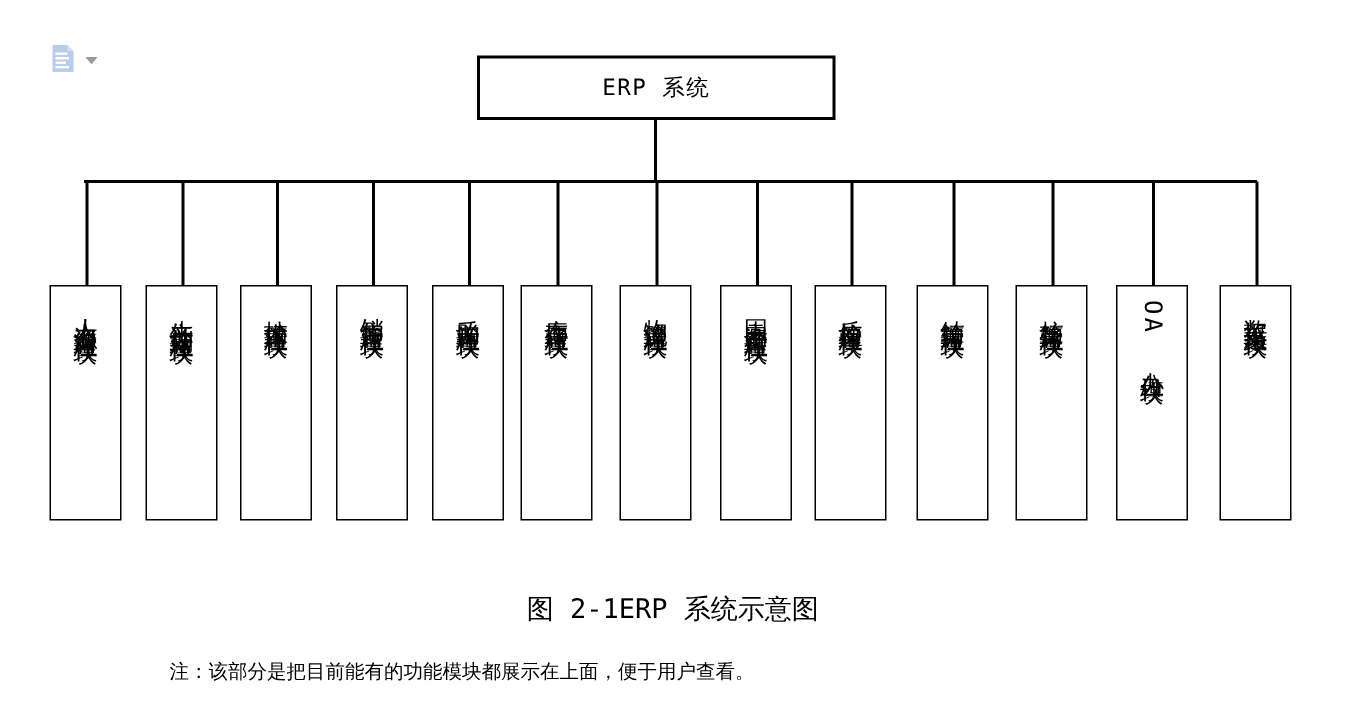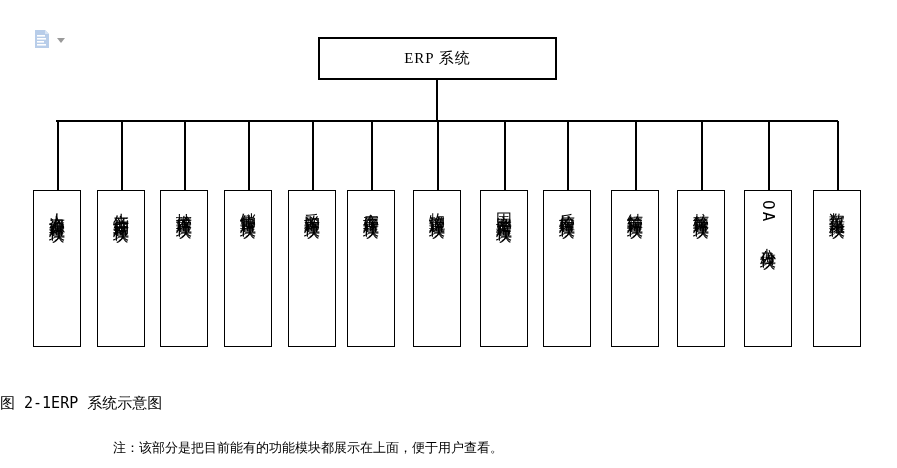--- a/index.html
+++ b/index.html
@@ -22,21 +22,21 @@
     border-right: 4px solid transparent;
     border-top: 5px solid #9a9a9a;
   }
 
   
   .root-box {
     position: absolute; left: 318px; top: 37px;
     width: 239px; height: 43px;
     border: 2px solid #000000;
     display: flex; align-items: center; justify-content: center;
-    font-size: 15px; letter-spacing: 1px; font-family: Liberation Serif, serif;
+    font-size: 15px; letter-spacing: 1px;
   }
   .stem  { position: absolute; left: 436px; top: 80px;  width: 2px;  height: 40px; background: #000000; }
   .hline { position: absolute; left: 56px;  top: 120px; width: 782px; height: 2px; background: #000000; }
   .drop-line { position: absolute; top: 121px; width: 2px; height: 69px; background: #000000; }
   .module-box {
     position: absolute; top: 190px;
     width: 48px; height: 157px;
     border: 1.5px solid #000000;
     background: #ffffff;
     display: flex; justify-content: center;
@@ -46,21 +46,21 @@
     writing-mode: vertical-rl;
     text-orientation: mixed;
     font-size: 16px;
     letter-spacing: 2px;
     line-height: 1;
     white-space: nowrap;
   }
 
   .caption {
     position: absolute; left: 0; top: 394px; width: 897px;
-    text-align: left; font-size: 15px;
+    text-align: center; font-size: 18px;
   }
   .note {
     position: absolute; left: 113px; top: 439px;
     font-size: 13px;
   }
 </style>
 </head>
 <body>
 
 <div id="canvas">

